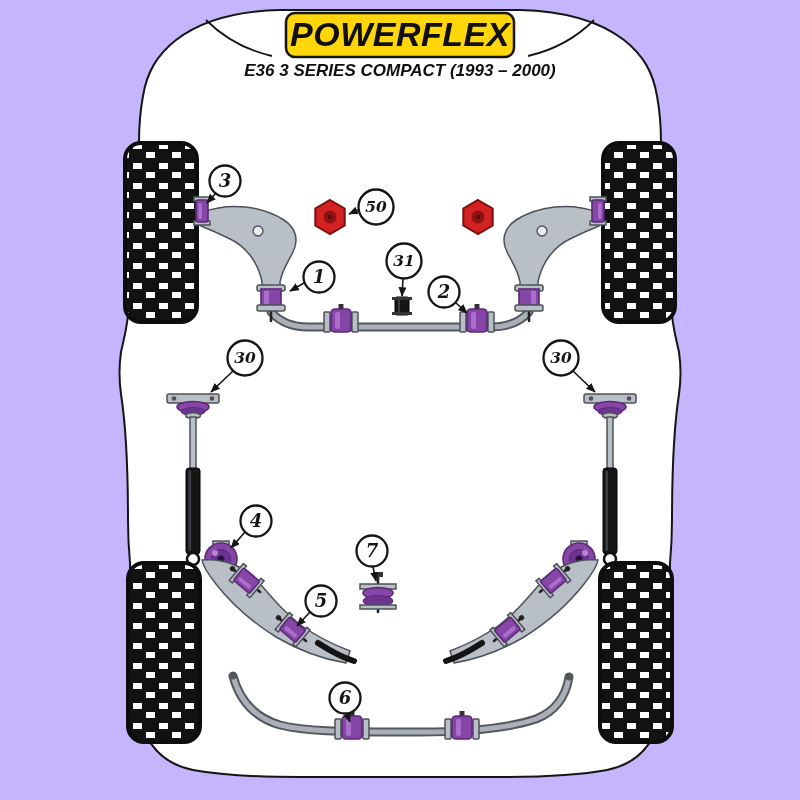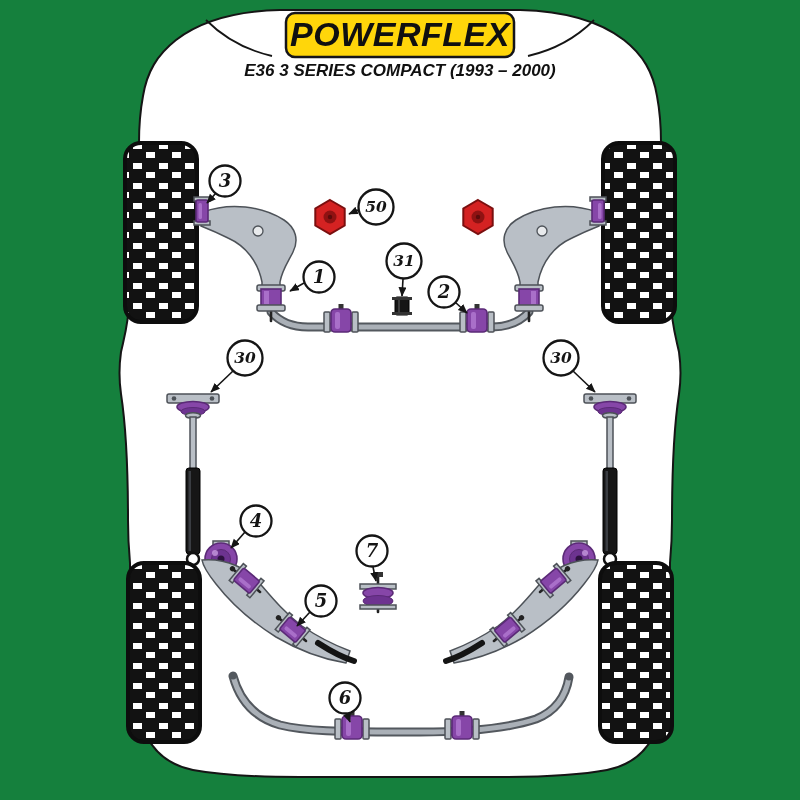--- a/index.html
+++ b/index.html
@@ -3,21 +3,21 @@
 <meta charset="utf-8">
 <style>
   :root{
     --purple:#8646a8; --purple-dark:#5b2a77; --purple-mid:#6d3390; --purple-light:#a96fc9;
     --red:#d42222; --red-dark:#8f1212;
     --yellow:#ffd60a;
     --metal:#b9bfc6; --metal-dark:#4d5258;
     --tire:#121212; --ink:#151515;
   }
   html,body{margin:0;padding:0;background:#ffffff;}
-  .stage{position:relative;width:800px;height:800px;background:#15803d;overflow:hidden;}
+  .stage{position:relative;width:800px;height:800px;background:#c4b5fd;overflow:hidden;}
   svg{display:block}
   .outline{fill:#ffffff;stroke:var(--ink);stroke-width:2;}
   .thinline{fill:none;stroke:var(--ink);stroke-width:1.8;}
   .tire{fill:url(#tread);stroke:#0d0d0d;stroke-width:4;}
   .metal{fill:var(--metal);stroke:var(--metal-dark);stroke-width:1.5;}
   .bush{fill:var(--purple);stroke:var(--purple-dark);stroke-width:1.6;}
   .bush-mid{fill:var(--purple-mid);stroke:var(--purple-dark);stroke-width:1;}
   .bush-light{fill:var(--purple-light);stroke:none;}
   .hex{fill:var(--red);stroke:#7a0f0f;stroke-width:2;}
   .hex-core{fill:var(--red-dark);}

